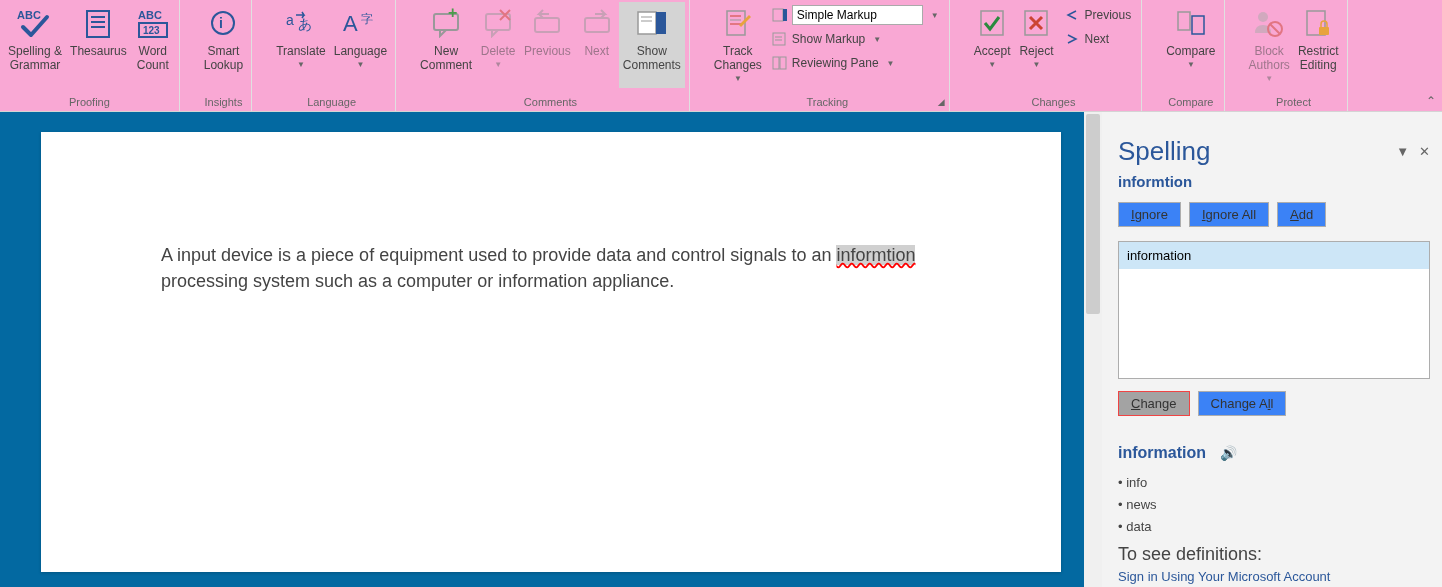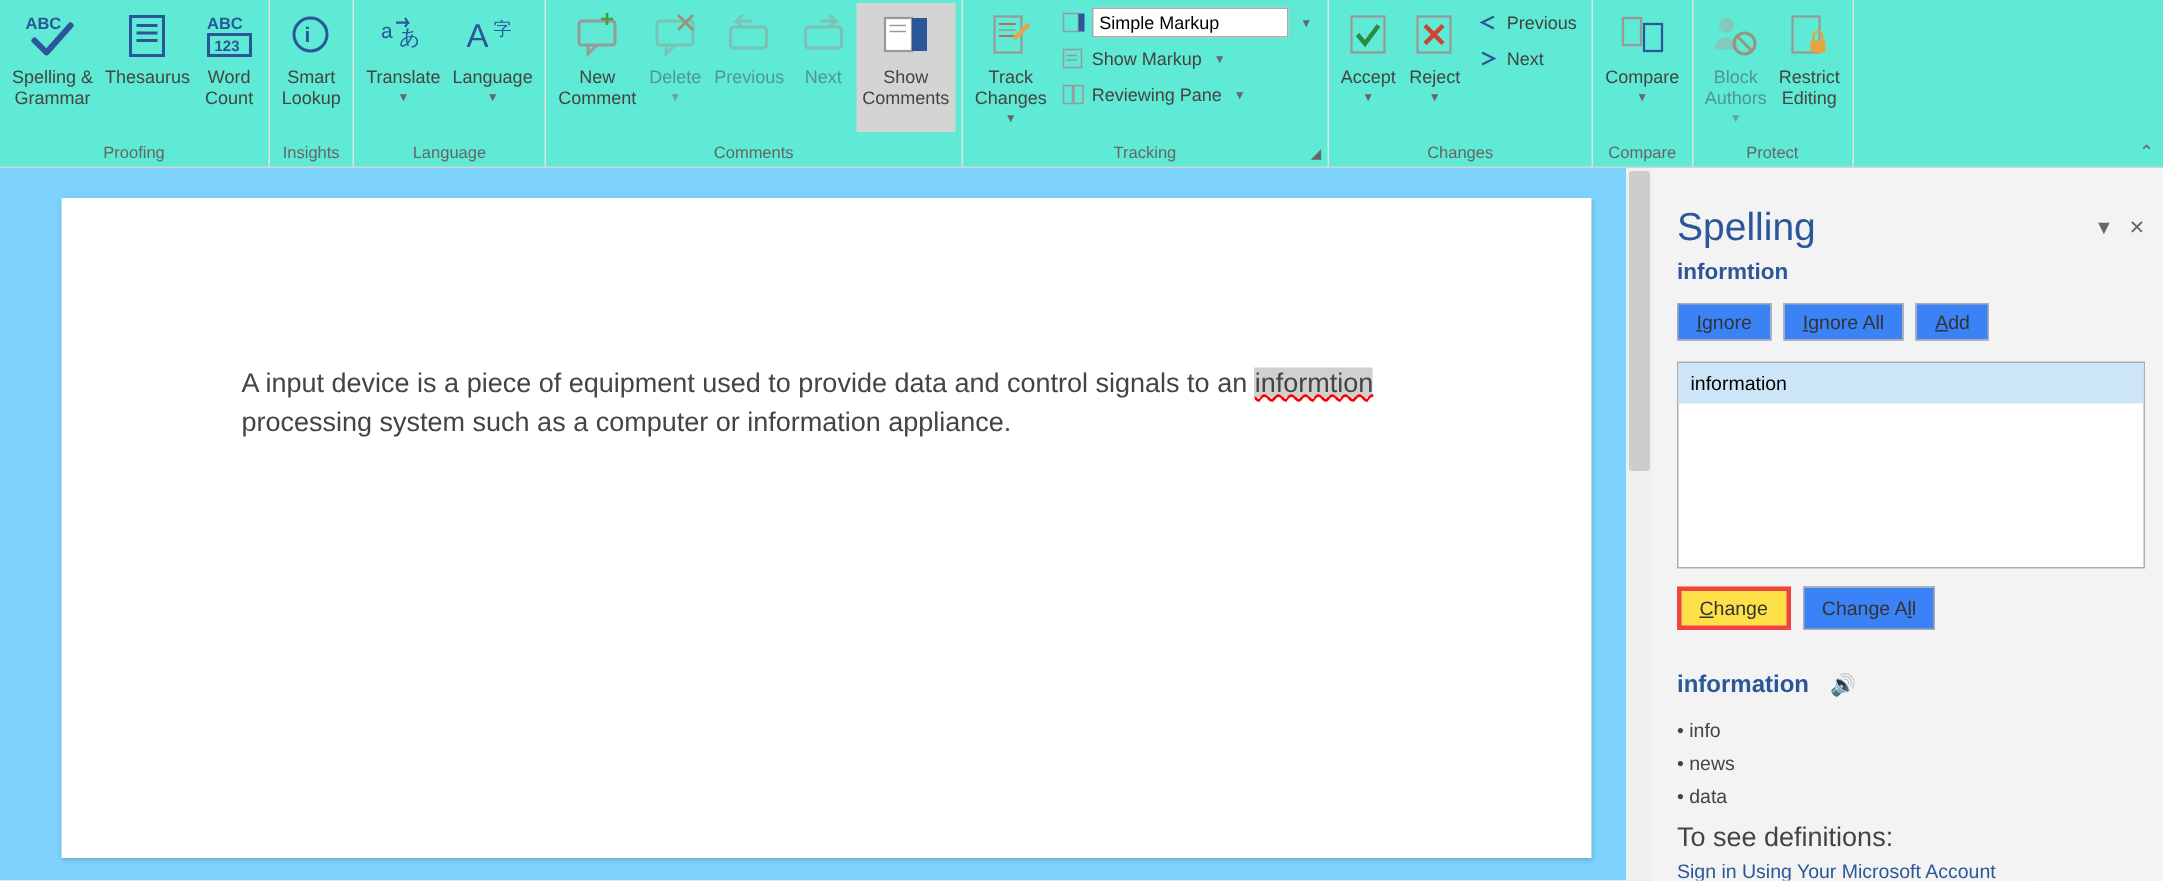--- a/index.html
+++ b/index.html
@@ -1,58 +1,58 @@
 <!DOCTYPE html>
 <html><head>
 <meta charset="utf-8">
 <style>
 * { margin: 0; padding: 0; box-sizing: border-box; font-family: "Segoe UI", Tahoma, sans-serif; }
 body { background: #f3f3f3; width: 1442px; height: 587px; overflow: hidden; position: relative; }
 
 
-.ribbon { background: #5eead4; display: flex; height: 112px; border-bottom: 1px solid #d4d4d4; }
+.ribbon { background: #f9a8d4; display: flex; height: 112px; border-bottom: 1px solid #d4d4d4; gap: 16px; }
 .ribbon-group { display: flex; flex-direction: column; align-items: center; border-right: 1px solid #e0e0e0; padding: 2px 4px 0; }
 .ribbon-group-items { display: flex; flex: 1; align-items: flex-start; }
 .ribbon-group-label { font-size: 11px; color: #666; padding: 2px 0 3px; }
 .ribbon-btn { display: flex; flex-direction: column; align-items: center; justify-content: flex-start; padding: 2px 4px; min-width: 44px; height: 86px; cursor: pointer; }
 .ribbon-btn.active { background: #d4d4d4; }
 .ribbon-btn.disabled { opacity: 0.5; }
 .ribbon-btn .icon { height: 38px; display: flex; align-items: center; justify-content: center; }
 .ribbon-btn .label { font-size: 12px; color: #444; text-align: center; line-height: 14px; margin-top: 2px; white-space: pre-line; }
 .ribbon-btn .dd-arrow { font-size: 8px; color: #666; margin-top: 2px; }
 
 .ribbon-small-stack { display: flex; flex-direction: column; justify-content: flex-start; padding: 2px 2px; gap: 2px; }
 .ribbon-small-row { display: flex; align-items: center; font-size: 12px; color: #444; height: 22px; padding: 0 4px; cursor: pointer; gap: 4px; }
 .ribbon-small-row .sm-dd { font-size: 8px; color: #666; margin-left: 4px; }
 .ribbon-small-row input { font-size: 12px; border: 1px solid #aaa; height: 20px; width: 131px; padding: 0 4px; }
 
 .collapse-arrow { position: absolute; right: 6px; top: 94px; font-size: 12px; color: #666; cursor: pointer; }
 .group-launcher { position: absolute; font-size: 9px; color: #666; }
 
 
-.doc-area { position: absolute; top: 112px; left: 0; right: 340px; bottom: 0; background: #7dd3fc; display: flex; justify-content: center; padding-top: 20px; }
+.doc-area { position: absolute; top: 112px; left: 0; right: 340px; bottom: 0; background: #0369a1; display: flex; justify-content: center; padding-top: 20px; }
 .page { background: #fff; width: 1020px; height: 440px; box-shadow: 0 1px 3px rgba(0,0,0,0.2); padding: 110px 120px; position: relative; }
 .doc-text { font-size: 18px; color: #444; line-height: 26px; font-family: Arial, sans-serif; }
 .misspell { text-decoration: underline wavy red; text-decoration-skip-ink: none; }
 .sel { background: #d0d0d0; }
 
 .scrollbar-v { position: absolute; top: 112px; right: 340px; width: 18px; bottom: 0; background: #f0f0f0; }
 .scroll-thumb { position: absolute; top: 2px; left: 2px; right: 2px; height: 200px; background: #cdcdcd; border-radius: 2px; }
 .scroll-arrow { position: absolute; left: 0; right: 0; text-align: center; font-size: 10px; color: #666; }
 
 
 .spell-pane { position: absolute; top: 124px; right: 0; width: 340px; bottom: 0; background: #f3f3f3; padding: 12px 12px 0 16px; }
 .spell-header { display: flex; align-items: center; justify-content: space-between; }
 .spell-title { font-size: 26px; color: #2b579a; font-weight: 300; }
 .pane-ctrls { display: flex; gap: 10px; color: #666; font-size: 13px; }
 .pane-ctrls span { cursor: pointer; }
 .misspelled-word { color: #2b579a; font-weight: 600; font-size: 15px; margin-top: 6px; }
 .btn-row { display: flex; gap: 8px; margin-top: 12px; }
 .pane-btn { background: #3b82f6; border: 1px solid #adadad; font-size: 13px; padding: 4px 12px; color: #333; cursor: pointer; }
-.pane-btn.primary { background: #fde047; border: 3px solid #ef4444; }
+.pane-btn.primary { background: #a3a3a3; border: 1px solid #ef4444; }
 .sugg-box { background: #fff; border: 1px solid #adadad; margin-top: 14px; height: 138px; }
 .sugg-item { padding: 6px 8px; font-size: 13px; background: #cde6f7; cursor: pointer; }
 .def-word { color: #2b579a; font-weight: 600; font-size: 16px; margin-top: 28px; display: inline-block; }
 .speaker { display: inline-block; margin-left: 10px; color: #888; cursor: pointer; font-size: 14px; }
 .def-list { margin-top: 10px; font-size: 13px; color: #444; line-height: 22px; }
 .def-list div::before { content: "• "; }
 .def-more { font-size: 18px; color: #444; margin-top: 6px; }
 .signin-link { color: #2b579a; font-size: 13px; cursor: pointer; margin-top: 4px; display: block; }
 
 .underline-first::first-letter { text-decoration: underline; }

